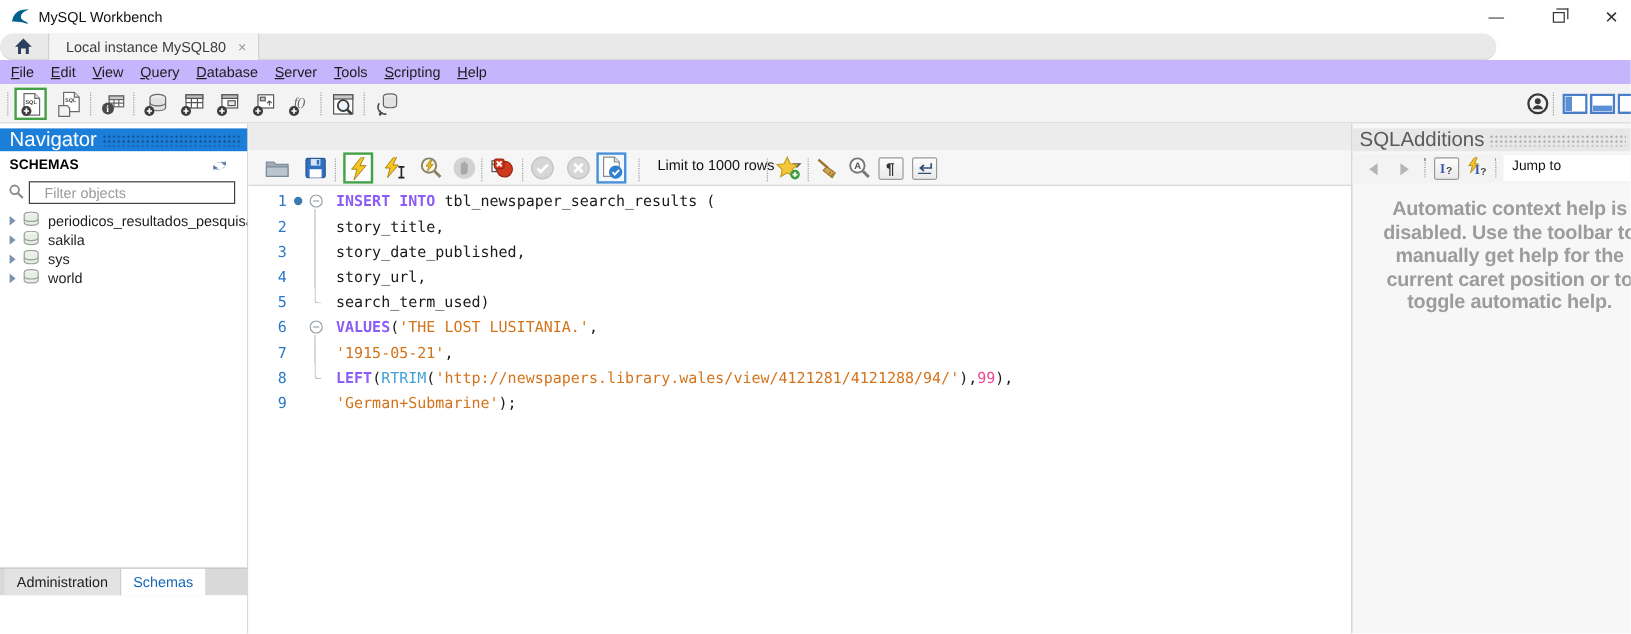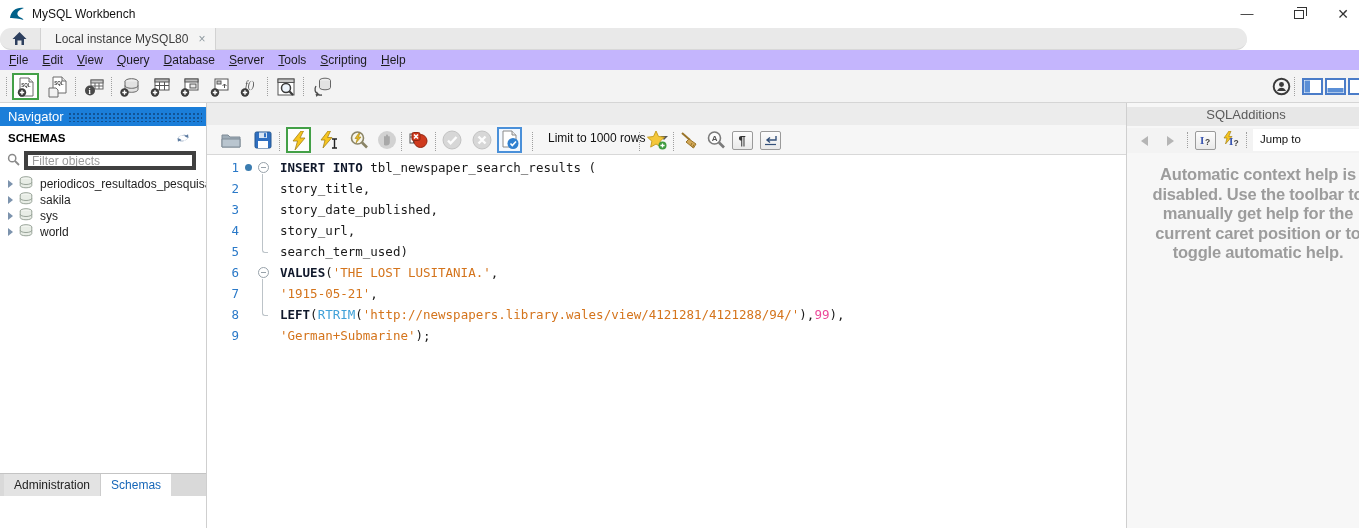--- a/index.html
+++ b/index.html
@@ -31,32 +31,32 @@
   #maintoolbar { position:absolute; left:0; top:70px; width:1359px; height:33px; background:#f3f3f3; border-bottom:1px solid #d5d5d5; }
   .tb { position:absolute; top:3px; width:27px; height:27px; display:flex; align-items:center; justify-content:center; }
   .tb.green { border:2px solid #43a047; background:#fff; }
   .vdots { position:absolute; top:7px; height:19px; border-left:1px dotted #9f9f9f; }
 
   
   #sidebar { position:absolute; left:0; top:103px; width:207px; height:425px; background:#fff; border-right:1px solid #cfcfcf; }
   #editor  { position:absolute; left:207px; top:103px; width:919px; height:425px; background:#fff; }
   #rightpanel { position:absolute; left:1126px; top:103px; width:233px; height:425px; background:#f7f7f7; border-left:1px solid #cfcfcf; overflow:hidden; }
 
-  .panel-header { position:absolute; left:0; height:19px; width:100%; display:flex; align-items:center; font-size:13px; }
+  .panel-header { position:absolute; left:0; height:19px; width:100%; display:flex; align-items:center; font-size:17px; }
   .dots-fill { flex:1 1 auto; height:10px; margin:0 4px; background-image:radial-gradient(rgba(0,0,0,0.25) 0.8px, transparent 1.1px); background-size:4px 4px; }
   .nav-header { top:4px; background:#1b7ed9; color:#fff; padding-left:8px; }
   .nav-header .dots-fill { background-image:radial-gradient(rgba(10,40,80,0.5) 0.8px, transparent 1.1px); }
 
   
   #schemas-row { position:absolute; left:0; top:27px; width:100%; height:18px; }
   #schemas-label { position:absolute; left:8px; top:2px; font-weight:bold; font-size:11.5px; color:#000; }
   #schemas-refresh { position:absolute; right:16px; top:2px; }
   #filter-row { position:absolute; left:0; top:48px; width:100%; height:20px; }
   #filter-mag { position:absolute; left:7px; top:2px; }
-  #filter-input { position:absolute; left:24px; top:0; width:172px; height:19px; border:4px solid #404040; font-size:12px; padding:0 4px; color:#333; background:#fff; font-family:inherit; }
+  #filter-input { position:absolute; left:24px; top:0; width:172px; height:19px; border:1px solid #404040; font-size:12px; padding:0 12px; color:#333; background:#fff; font-family:inherit; }
   #filter-input::placeholder { color:#9b9b9b; }
   #schema-tree { position:absolute; left:0; top:73px; width:100%; }
   .tree-row { height:16px; display:flex; align-items:center; white-space:nowrap; overflow:hidden; }
   .tri { width:0; height:0; border-left:5px solid #7c93ad; border-top:4px solid transparent; border-bottom:4px solid transparent; margin:0 6px 0 8px; flex:none; }
   .dbicon { flex:none; margin-right:7px; }
   .tree-label { color:#1e1e1e; }
 
   #side-tabs { position:absolute; left:0; top:370px; width:100%; height:23px; background:#d9d9d9; border-top:1px solid #c4c4c4; display:flex; }
   .side-tab { height:100%; padding:4px 10px 0 10px; font-size:12px; }
   .side-tab.inactive { background:#e3e3e3; color:#222; border-right:1px solid #cccccc; }
@@ -84,28 +84,28 @@
   .code-line { display:flex; height:21px; line-height:21px; }
   .ln { width:36px; text-align:right; color:#2a79c8; flex:none; padding-right:4px; }
   .dotcol { width:13px; flex:none; position:relative; }
   .stmt-dot { position:absolute; left:2px; top:7px; width:7px; height:7px; border-radius:50%; background:#3b7cb0; }
   .mkcol { width:17px; flex:none; position:relative; }
   .m-start::before { content:''; position:absolute; left:2px; top:5px; width:9px; height:9px; border:1px solid #98a2aa; border-radius:50%; background:linear-gradient(#98a2aa,#98a2aa) center/5px 1px no-repeat,#fff; }
   .m-start::after { content:''; position:absolute; left:6px; top:17px; bottom:0; border-left:1px solid #bcc3c8; }
   .m-mid::before { content:''; position:absolute; left:6px; top:0; bottom:0; border-left:1px solid #bcc3c8; }
   .m-end::before { content:''; position:absolute; left:6px; top:0; height:11px; width:5px; border-left:1px solid #bcc3c8; border-bottom:1px solid #bcc3c8; border-bottom-left-radius:3px; }
   .ct { padding-left:7px; white-space:pre; }
-  .seg-kw { color:#0f172a; font-weight:bold; }
+  .seg-kw { color:#8b5cf6; font-weight:bold; }
   .seg-fn { color:#41a1d8; }
   .seg-str { color:#d4741c; }
   .seg-num { color:#ec4899; }
   .seg-pl { color:#1a1a1a; }
 
   
-  .sqladd-header { top:4px; background:#e7e7e7; color:#5a5a5a; padding-left:6px;flex-direction:column; }
+  .sqladd-header { top:4px; background:#e7e7e7; color:#5a5a5a; padding-left:6px; }
   #rtoolbar { position:absolute; left:0; top:25px; width:100%; height:25px; background:#f3f3f3; }
   .rtri-l { position:absolute; top:8px; width:0; height:0; border-right:7px solid #b5b5b5; border-top:5px solid transparent; border-bottom:5px solid transparent; }
   .rtri-r { position:absolute; top:8px; width:0; height:0; border-left:7px solid #b5b5b5; border-top:5px solid transparent; border-bottom:5px solid transparent; }
   #jump-field { position:absolute; left:126px; top:1px; width:120px; height:22px; background:#fff; padding:4px 0 0 7px; color:#111; font-size:11.5px; }
   #help-text { position:absolute; left:4px; top:62px; width:254px; text-align:center; white-space:pre-line; font-weight:bold; font-size:16.5px; line-height:19.5px; color:#9c9c9c; letter-spacing:-0.2px; }
   .close-x { font-size:12px; }
 </style>
 </head>
 <body>
 

